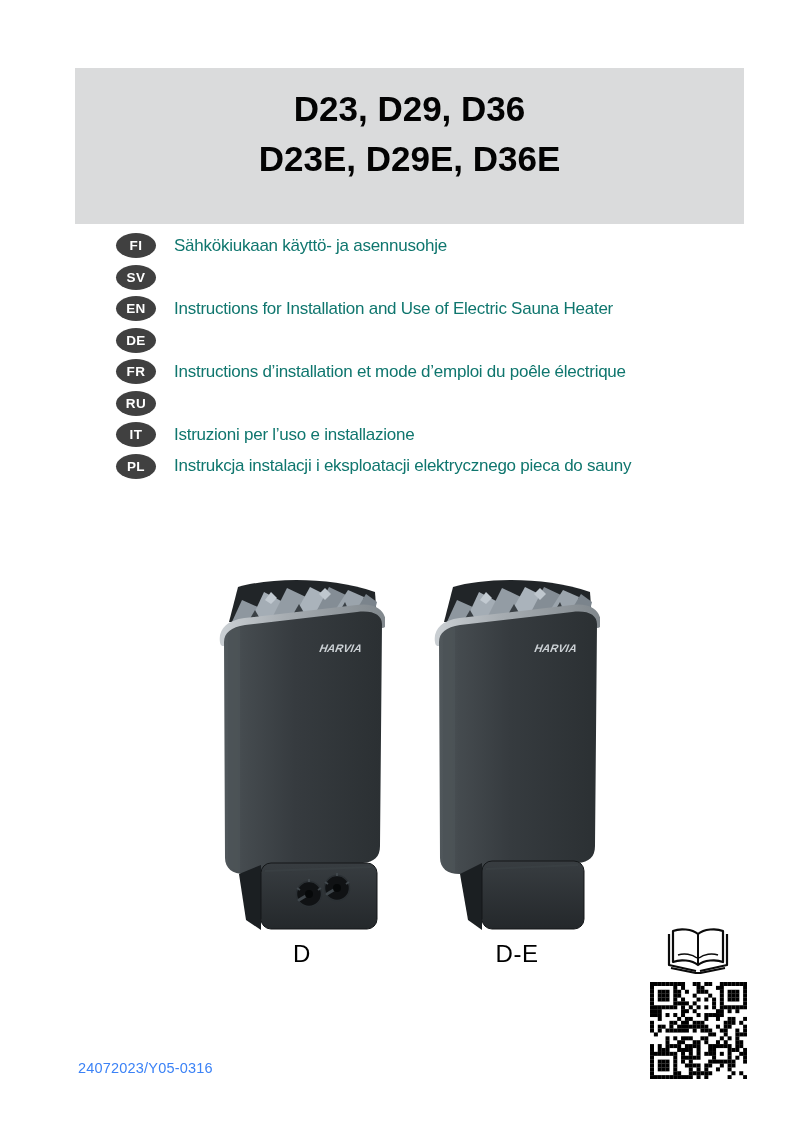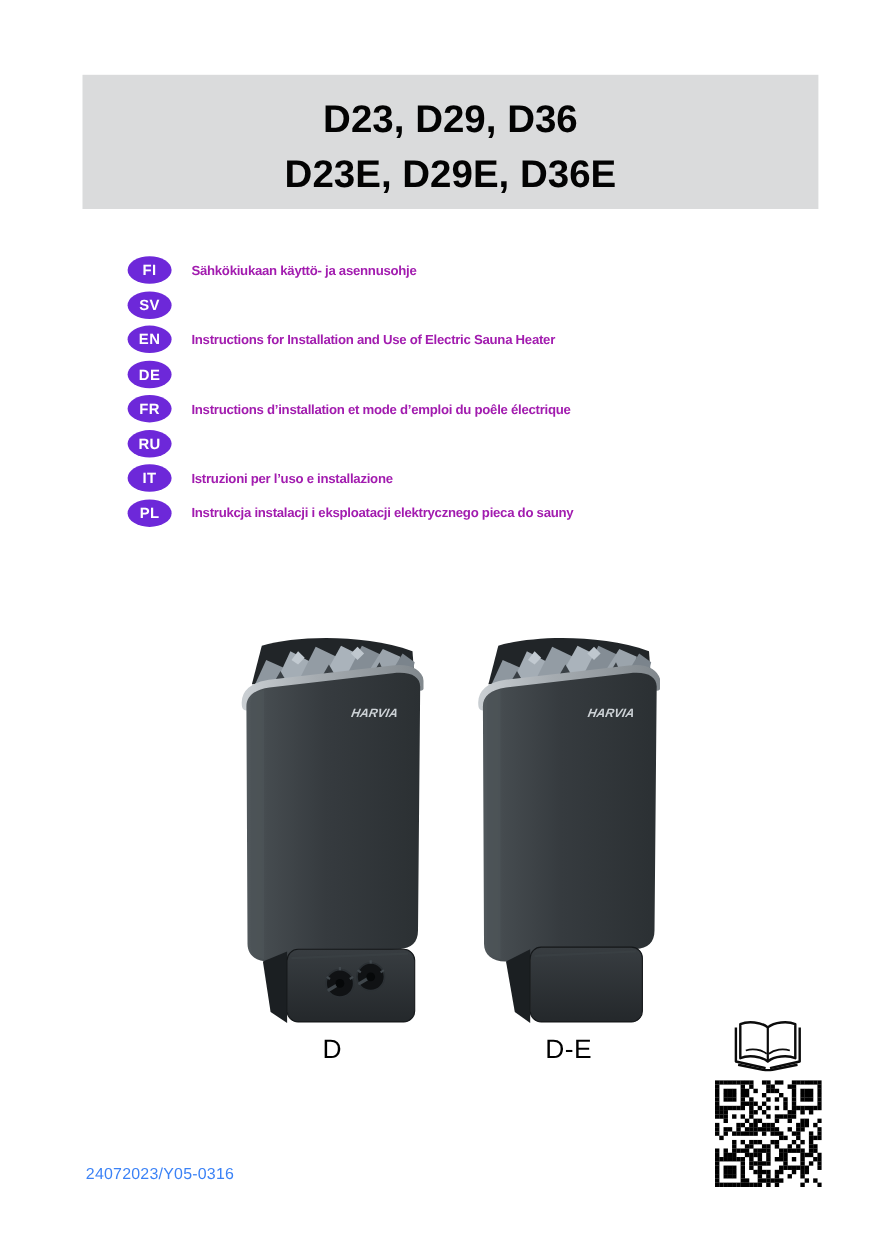--- a/index.html
+++ b/index.html
@@ -2,37 +2,37 @@
 <html><head>
 <meta charset="utf-8">
 <style>
   html,body{margin:0;padding:0;background:#ffffff;}
   .page{
     position:relative;width:802px;height:1134px;background:#ffffff;overflow:hidden;
     font-family:"Liberation Sans","DejaVu Sans",sans-serif;color:#050505;
   }
   
   .title-band{
-    position:absolute;left:75px;top:68px;width:669px;height:122px;
+    position:absolute;left:75px;top:68px;width:669px;height:156px;
     background:#dadbdc;text-align:center;padding-top:16px;box-sizing:border-box;
   }
   .title-line{
     font-weight:bold;font-size:35px;line-height:50px;letter-spacing:0px;color:#030303;
   }
   
   .langs{position:absolute;left:116px;top:230px;}
   .lang-row{display:flex;align-items:center;height:31.5px;}
   .lang-badge{
-    width:40px;height:25px;border-radius:50%;background:#6d28d9;color:#fff;
+    width:40px;height:25px;border-radius:50%;background:#404040;color:#fff;
     display:flex;align-items:center;justify-content:center;
     font-size:13.5px;font-weight:bold;letter-spacing:.4px;flex:0 0 auto;
   }
   .lang-text{
-    margin-left:18px;font-size:12px;font-weight:bold;letter-spacing:-0.25px;
-    white-space:nowrap;color:#a21caf;
+    margin-left:18px;font-size:17px;font-weight:normal;letter-spacing:-0.25px;
+    white-space:nowrap;color:#0f766e;
   }
   
   figure.heater{position:absolute;margin:0;width:166px;text-align:center;}
   #heater-d{left:219px;top:578px;}
   #heater-de{left:434px;top:578px;}
   figcaption.product-label{
     font-size:24px;font-weight:400;color:#000;margin-top:2px;letter-spacing:.5px;
     font-family:"Liberation Sans","DejaVu Sans",sans-serif;
   }
   

